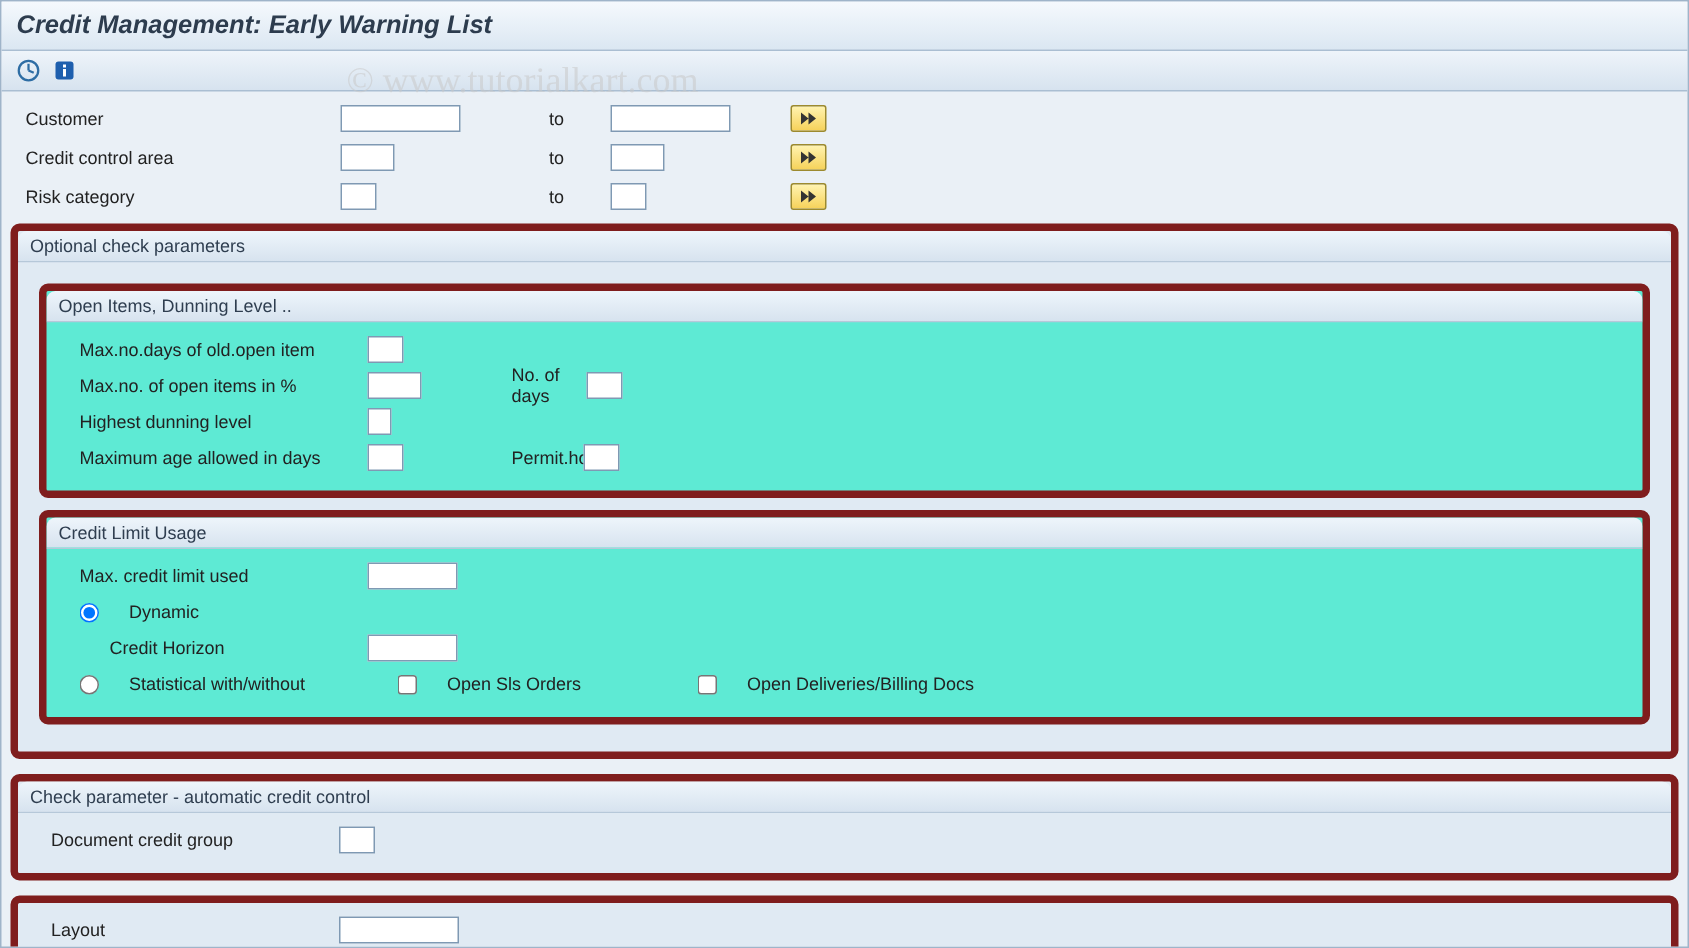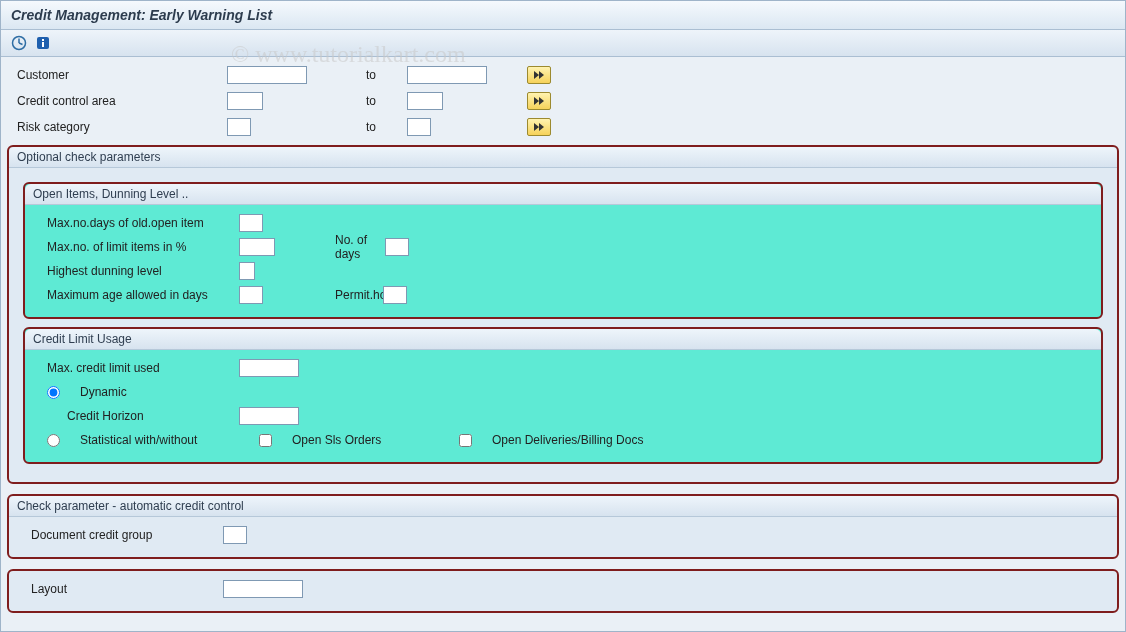--- a/index.html
+++ b/index.html
@@ -15,21 +15,21 @@
     height: 632px;
     border: 1px solid #9fb4c9;
     background: #eaf0f6;
     position: relative;
     overflow: hidden;
   }
   .titlebar {
     background: linear-gradient(#f5f9fd, #dbe7f2);
     border-bottom: 1px solid #aabed2;
     padding: 6px 10px;
-    font-size: 14px;
+    font-size: 17px;
     font-weight: bold;
     font-style: italic;
     color: #2d3c4e;
   }
   .toolbar {
     background: linear-gradient(#eef4fa, #d7e3ef);
     border-bottom: 1px solid #aabed2;
     padding: 4px 8px;
     display: flex;
     gap: 4px;
@@ -76,21 +76,21 @@
     width: 24px; height: 18px;
     background: linear-gradient(#fff3b0,#f6d25a);
     border: 1px solid #9c8a2f;
     border-radius: 2px;
     display: inline-flex;
     align-items: center;
     justify-content: center;
   }
   .more-btn svg { display:block; }
   .groupbox {
-    border: 2px solid #7f1d1d;
+    border: 5px solid #7f1d1d;
     border-radius: 6px;
     margin: 6px 0 10px 0;
     background: #e0eaf3;
     padding: 0 0 8px 0;
   }
   .groupbox > .gb-title {
     background: linear-gradient(#eef5fb,#d7e3ef);
     border-bottom: 1px solid #b6c8d9;
     border-radius: 6px 6px 0 0;
     padding: 3px 8px;
@@ -198,21 +198,21 @@
       <div class="content">
 
         <div class="groupbox inner">
           <div class="gb-title">Open Items, Dunning Level ..</div>
           <div class="content">
             <div class="frow">
               <span class="flbl">Max.no.days of old.open item</span>
               <input class="textfield w24" value="" style="">
             </div>
             <div class="frow">
-              <span class="flbl">Max.no. of limit items in %</span>
+              <span class="flbl">Max.no. of open items in %</span>
               <input class="textfield w36" value="" style="">
               <span class="flbl2" style="width:110px;padding-left:60px">No. of days</span>
               <input class="textfield w24" value="" style="">
             </div>
             <div class="frow">
               <span class="flbl">Highest dunning level</span>
               <input class="textfield" style="width: 16px;" value="">
             </div>
             <div class="frow">
               <span class="flbl">Maximum age allowed in days</span>

